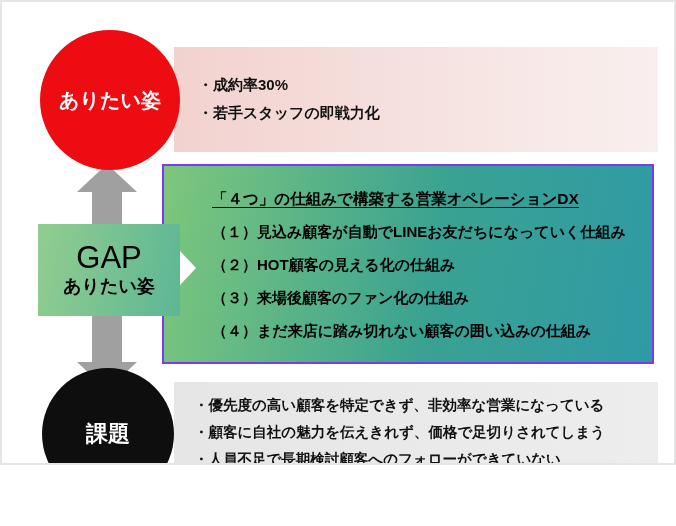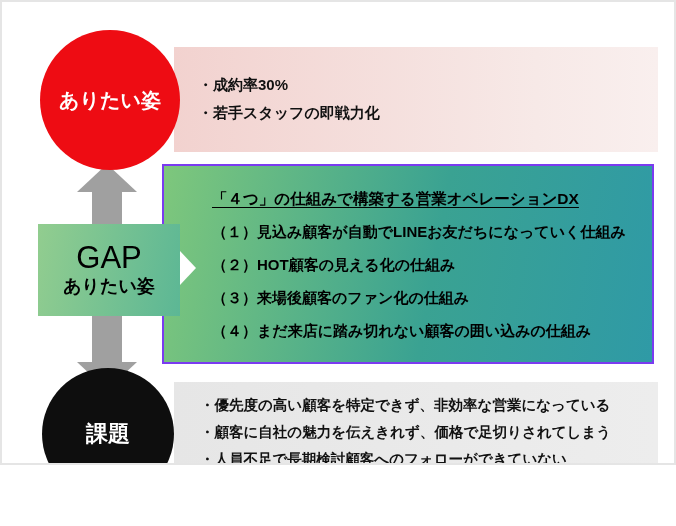--- a/index.html
+++ b/index.html
@@ -21,21 +21,21 @@
     display:flex;flex-direction:column;justify-content:center;gap:9px;
     padding-left:24px;box-sizing:border-box;z-index:1;
   }
   .band-top .pt{font-size:15px;font-weight:bold;color:#111;}
 
   
   .band-bottom{
     position:absolute;left:172px;top:380px;width:484px;height:100px;
     background:linear-gradient(90deg,#e6e6e6 0%,#ededed 100%);
     display:flex;flex-direction:column;justify-content:center;gap:8px;
-    padding-left:26px;box-sizing:border-box;z-index:1;
+    padding-left:20px;box-sizing:border-box;z-index:1;
   }
   .band-bottom .pt{font-size:14.5px;font-weight:bold;color:#111;}
 
   
   .arrow-shaft{position:absolute;left:90px;top:188px;width:30px;height:174px;background:#a0a0a0;z-index:2;}
   .arrow-head{position:absolute;width:0;height:0;z-index:2;}
   .arrow-head-top{left:75px;top:162px;border-left:30px solid transparent;border-right:30px solid transparent;border-bottom:28px solid #a0a0a0;}
   .arrow-head-bottom{left:75px;top:360px;border-left:30px solid transparent;border-right:30px solid transparent;border-top:28px solid #a0a0a0;}
 
   

